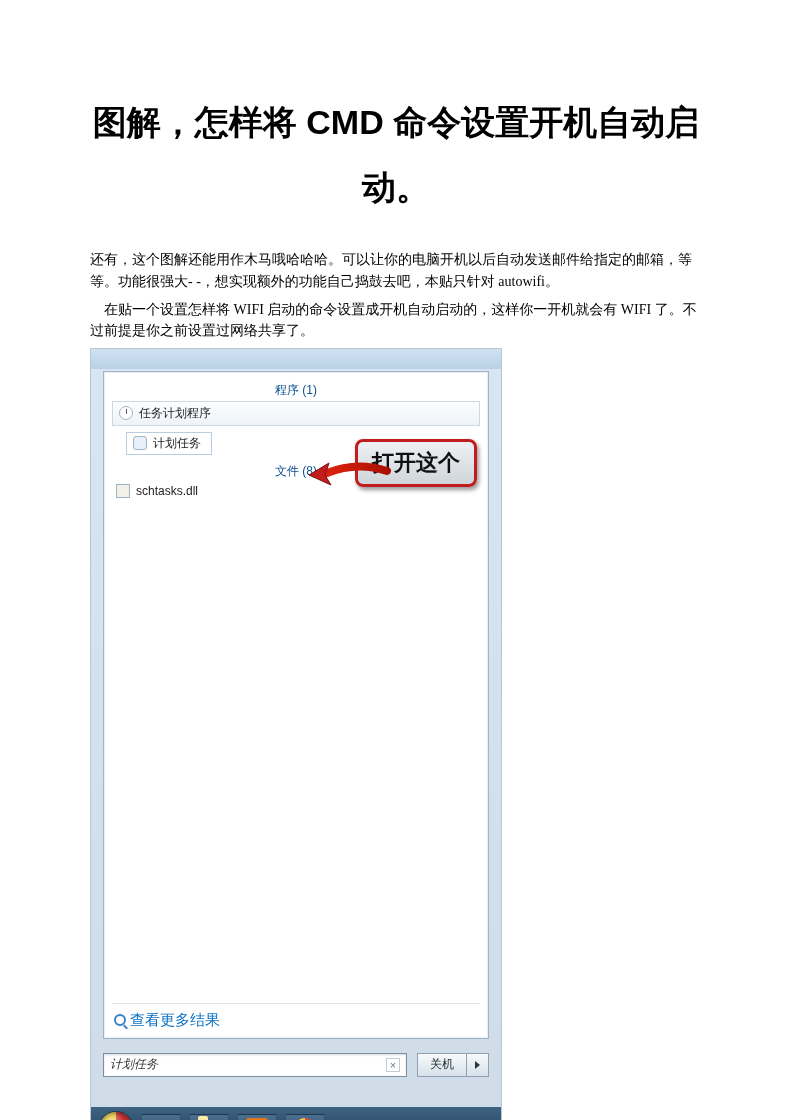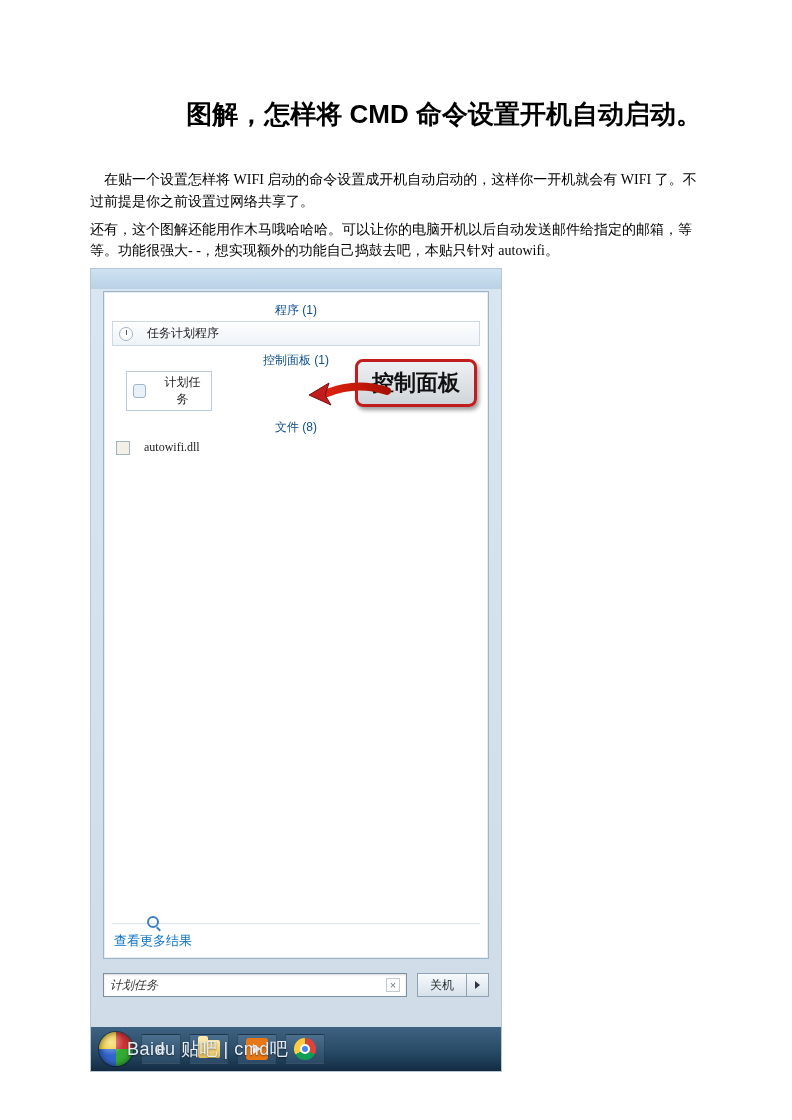--- a/index.html
+++ b/index.html
@@ -8,23 +8,23 @@
     height: 1120px;
     background: #fff;
     font-family: "Microsoft YaHei", SimSun, Arial, sans-serif;
     color: #000;
     position: relative;
   }
   .page {
     padding: 90px 90px 40px 90px;
   }
   .title {
-    font-size: 26px;
+    font-size: 34px;
     font-weight: bold;
-    text-align: right;
+    text-align: center;
     line-height: 1.9;
     margin-bottom: 30px;
   }
   .body-text {
     font-size: 14px;
     line-height: 1.55;
     margin-bottom: 6px;
     font-family: SimSun, serif;
   }
   .indent { text-indent: 1em; }
@@ -51,24 +51,23 @@
     box-shadow: inset 0 0 0 1px #e6eef6;
     font-size: 12px;
     padding: 6px 8px;
   }
   .group-head {
     color: #0b4f8f;
     font-size: 12px;
     margin: 4px 0 2px;
   }
   .item {
-    display: flex; align-items: center; gap: 14px;
+    display: flex; align-items: center; gap: 6px;
     padding: 2px 4px;
     color: #222;
-    font-family: Liberation Serif, serif;
   }
   .item.bar {
     border: 1px solid #cdd8e2;
     background: linear-gradient(#fdfefe,#eef3f8);
     padding: 3px 6px;
     margin: 2px 0 6px;
   }
   .item.highlight {
     background: #fff;
     border: 1px solid #bcd;
@@ -85,22 +84,22 @@
   .ico.gear { background:#e8f0fa; border-radius:3px; }
   .ico.zip  { background:#fff6df; border-color:#d7b85a; }
   .ico.exe  { background:#eef4fb; }
   .ico.dll  { background:#f3f0e8; }
   .divider {
     border-top: 1px solid #dbe4ec;
     margin: 8px 0 6px;
   }
   .see-more {
     position: absolute; left: 10px; bottom: 8px;
-    color: #0b72c4; font-size: 13px;
-    display: flex; align-items:center; gap:4px;flex-direction:column;
+    color: #0b72c4; font-size: 15px;
+    display: flex; align-items:center; gap:4px;
   }
   .see-more .mag {
     width: 12px; height:12px; border:2px solid #3a82c6; border-radius:50%;
     position:relative;
   }
   .see-more .mag::after{content:"";position:absolute;right:-4px;bottom:-4px;width:5px;height:2px;background:#3a82c6;transform:rotate(45deg);}
 
   
   .callout {
     position: absolute;
@@ -196,53 +195,52 @@
     font-family: Liberation Sans, sans-serif;
     letter-spacing: .5px;
   }
 </style>
 </head>
 <body>
 
 <div class="page">
   <h1 class="title">图解，怎样将 CMD 命令设置开机自动启动。</h1>
 
+  <p class="body-text">还有，这个图解还能用作木马哦哈哈哈。可以让你的电脑开机以后自动发送邮件给指定的邮箱，等等。功能很强大- -，想实现额外的功能自己捣鼓去吧，本贴只针对 autowifi。</p>
   <p class="body-text indent">在贴一个设置怎样将 WIFI 启动的命令设置成开机自动启动的，这样你一开机就会有 WIFI 了。不过前提是你之前设置过网络共享了。</p>
-  <p class="body-text">还有，这个图解还能用作木马哦哈哈哈。可以让你的电脑开机以后自动发送邮件给指定的邮箱，等等。功能很强大- -，想实现额外的功能自己捣鼓去吧，本贴只针对 autowifi。</p>
 
   <div class="shot">
     <div class="topstrip"></div>
 
     <div class="panel">
       <div class="group-head">程序 (1)</div>
       <div class="item bar">
         <span class="ico clock"></span>
         <span>任务计划程序</span>
       </div>
 
-      <div class="group-head">控制面板 (1)</div>
       <div class="item highlight">
         <span class="ico gear"></span>
         <span>计划任务</span>
       </div>
 
       <div class="group-head" style="margin-top:8px">文件 (8)</div>
       <div class="item">
         <span class="ico dll"></span>
-        <span>autowifi.dll</span>
+        <span>schtasks.dll</span>
       </div>
 
       <div class="divider" style="position:absolute;left:8px;right:8px;bottom:28px"></div>
       <div class="see-more">
         <span class="mag"></span>
         <span>查看更多结果</span>
       </div>
     </div>
 
-    <div class="callout">控制面板</div>
+    <div class="callout">打开这个</div>
     <div class="arrow">
       <svg viewBox="0 0 80 30">
         <defs>
           <linearGradient id="g" x1="0" x2="1">
               <stop offset="0" stop-color="#d21"></stop>
               <stop offset="1" stop-color="#a10"></stop>
             </linearGradient>
         </defs>
         <path d="M80 12 Q50 2 20 14" stroke="url(#g)" stroke-width="8" fill="none" stroke-linecap="round"></path>
         <path d="M22 4 L2 16 L24 26 L18 16 Z" fill="#c11d1d" stroke="#7d0e0e"></path>

